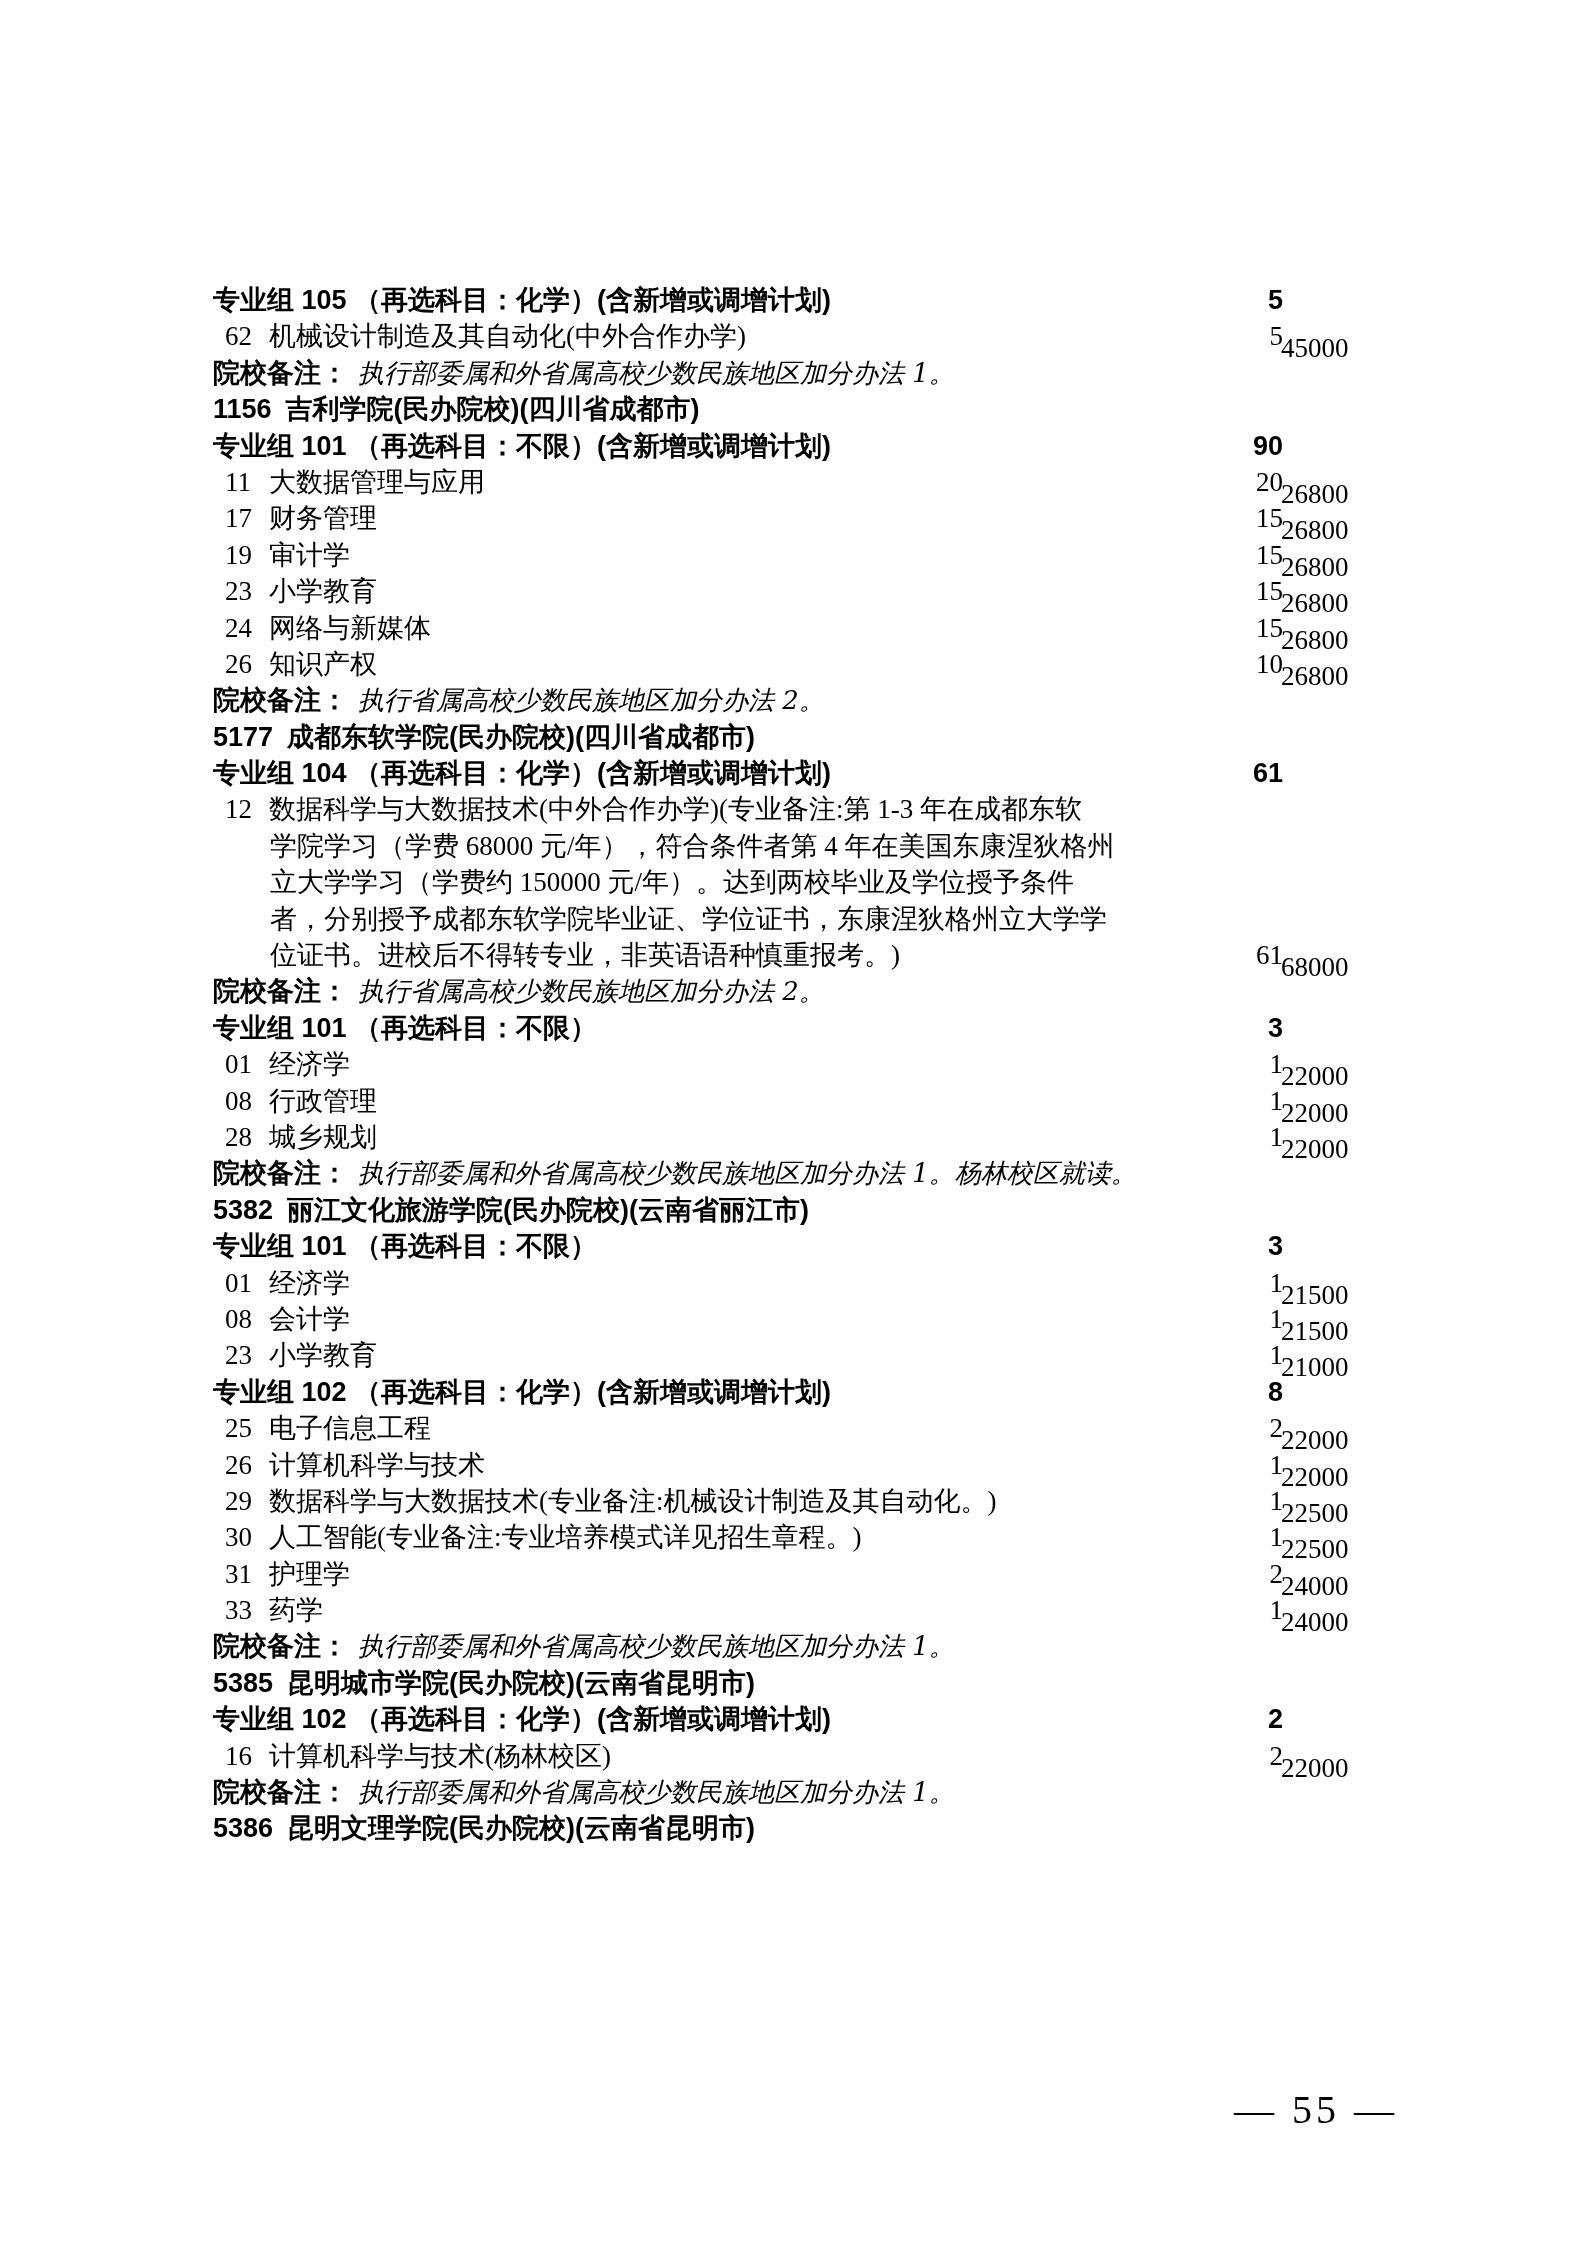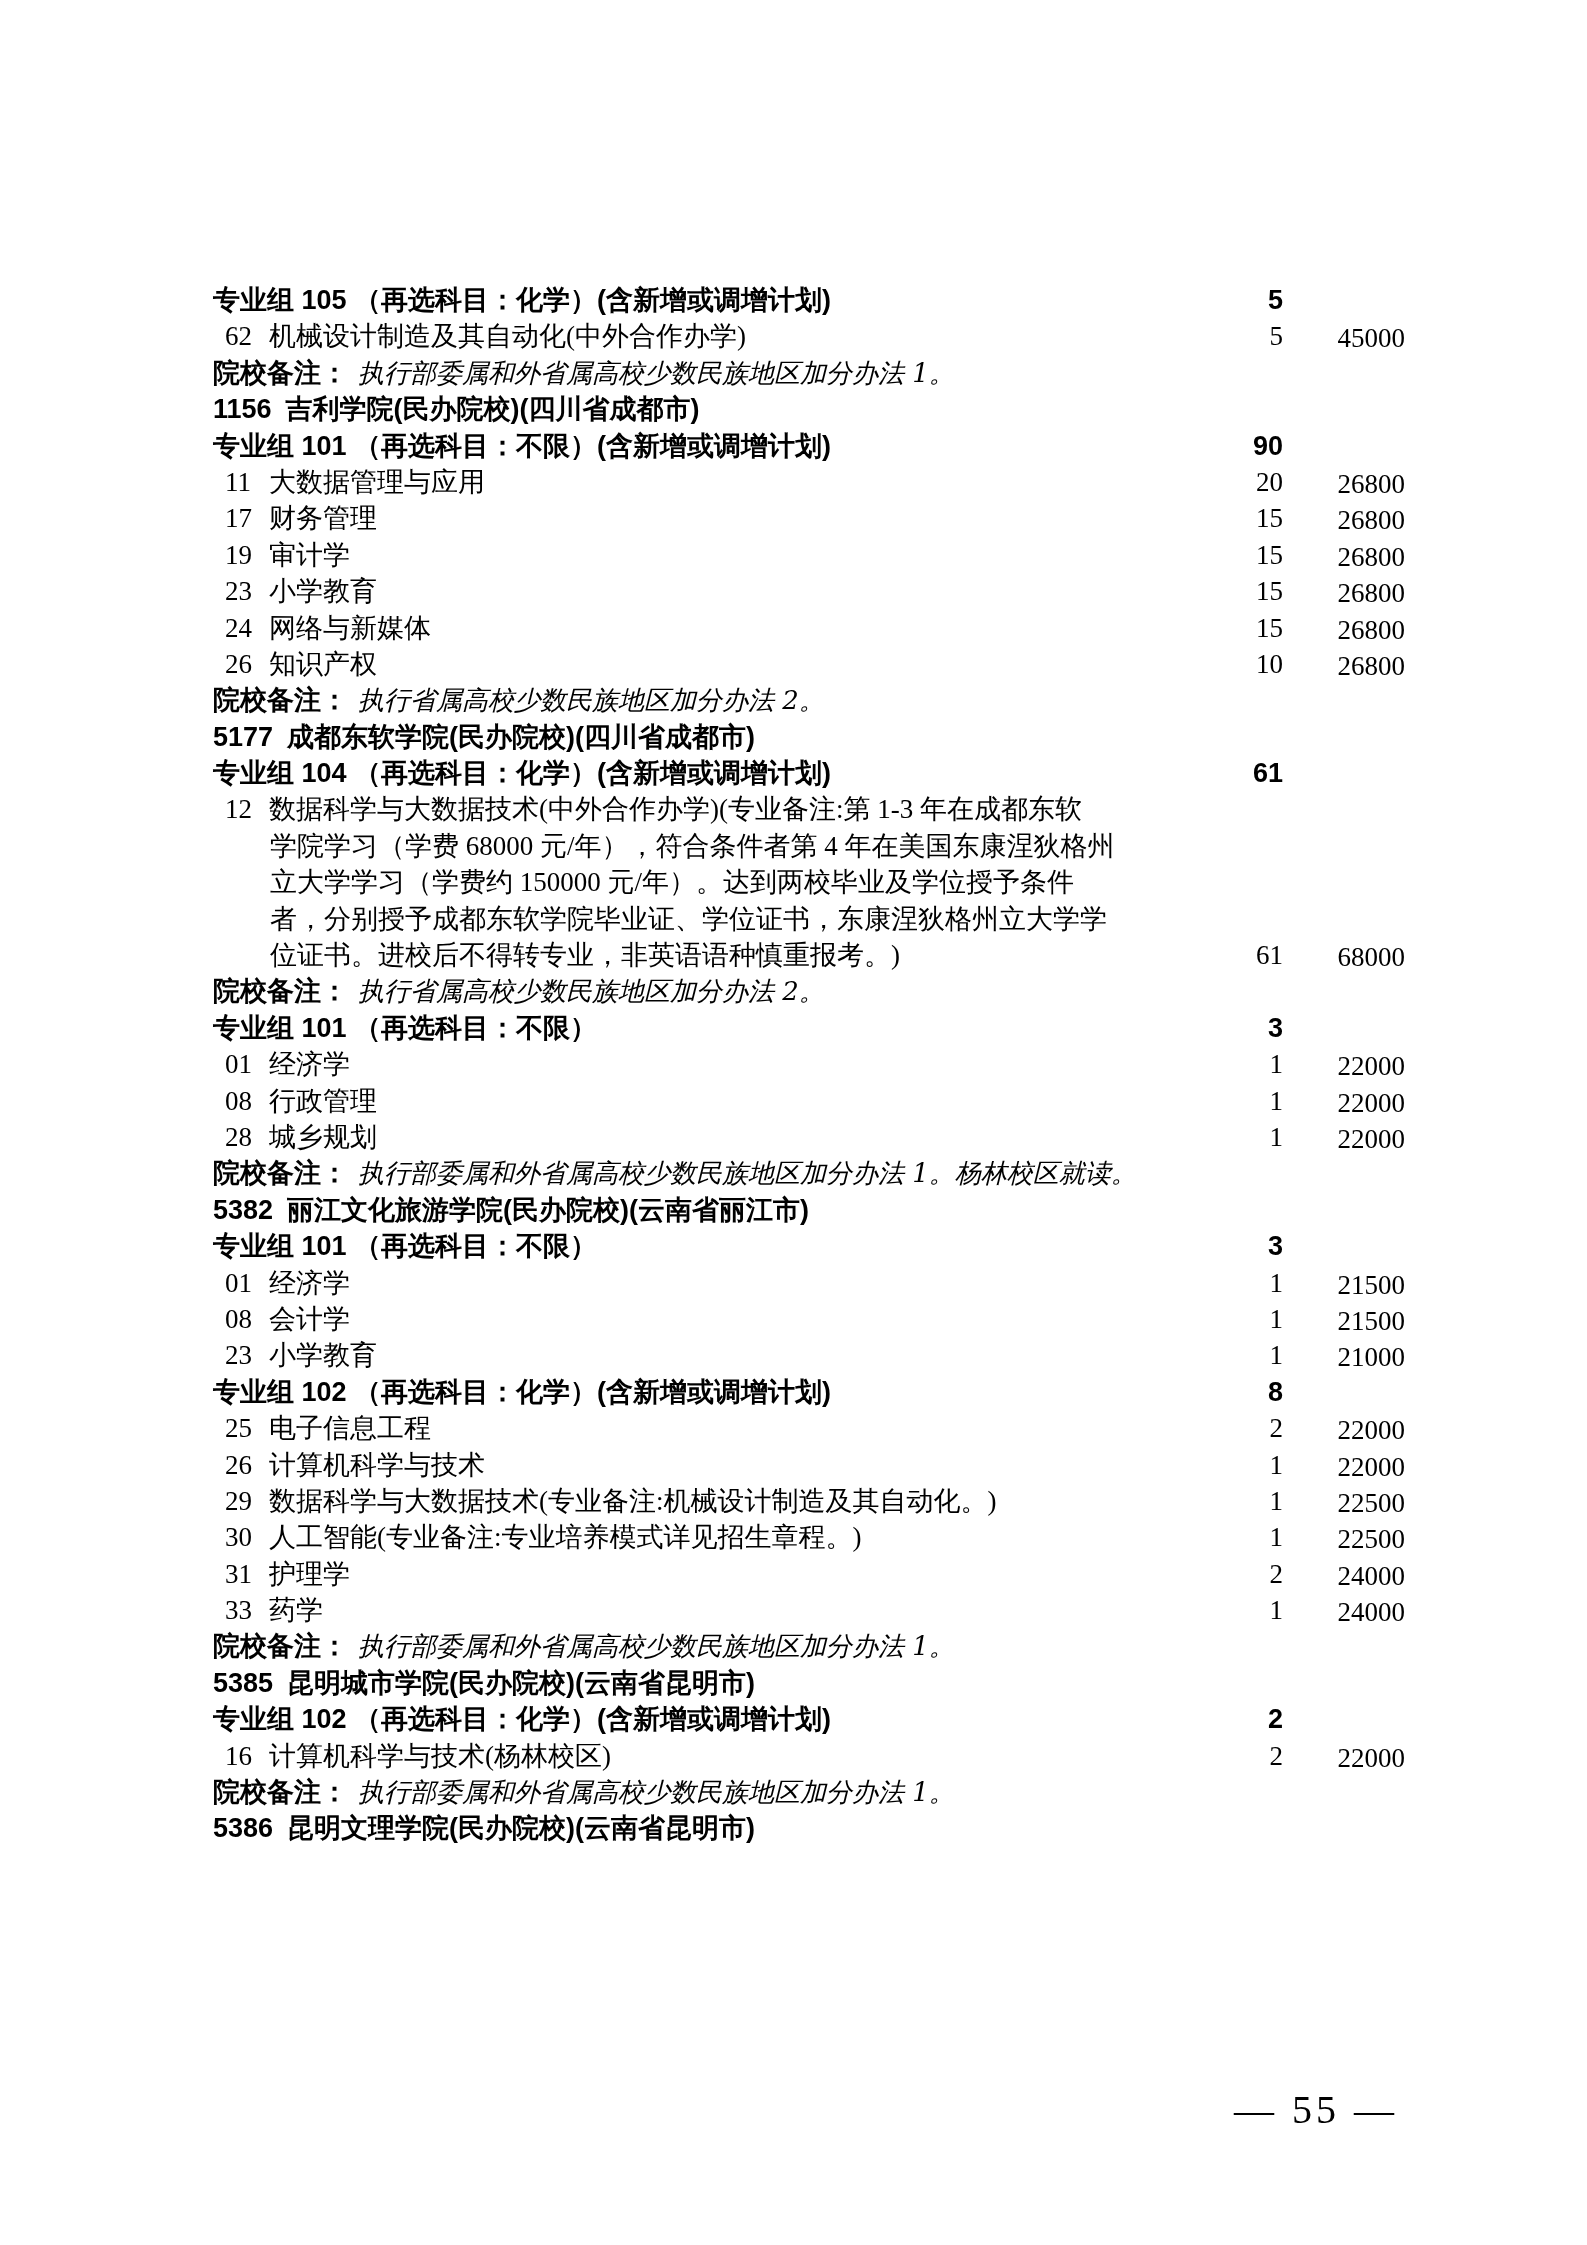--- a/index.html
+++ b/index.html
@@ -32,21 +32,21 @@
     font-weight:700; font-size:27px; margin-right:10px;
   }
   .note-text {
     font-family:"DejaVu Serif","Liberation Serif",serif;
     font-style:italic; font-size:26px;
   }
   .col-plan {
     position:absolute; left:950px; top:0; width:120px; text-align:right;
   }
   .col-fee {
-    position:absolute; left:1068px; top:2px; width:124px; text-align:right;
+    position:absolute; left:1068px; top:12px; width:124px; text-align:left;
   }
   .footer {
     position:absolute; top:2086px; left:1228px; width:176px;
     text-align:center; font-family:"Liberation Serif","DejaVu Serif",serif;
     font-size:40px; letter-spacing:4px;
   }
 </style>
 </head>
 <body>
 

